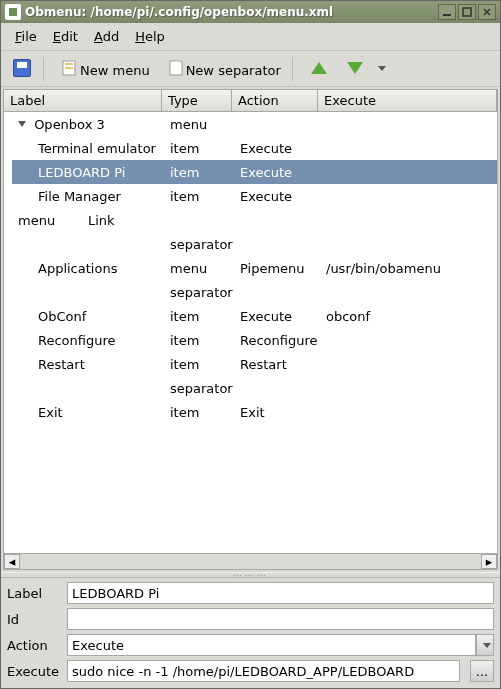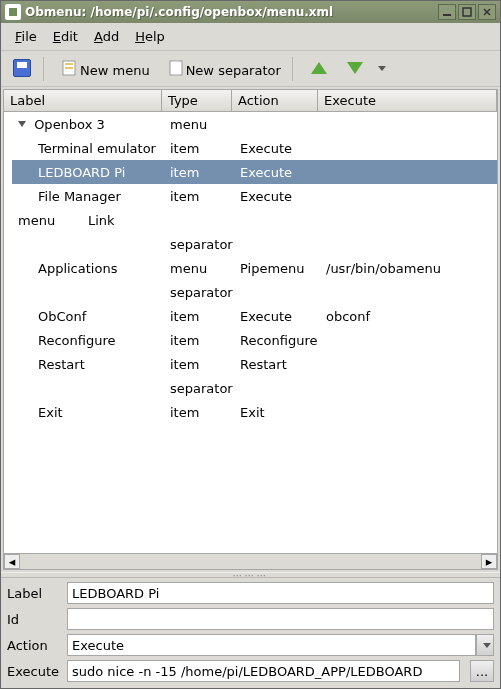--- a/index.html
+++ b/index.html
@@ -277,16 +277,16 @@
     <label>Action</label>
     <div class="select-wrap">
       <div class="select-field">Execute</div>
       <div class="drop-btn">
           <span class="dropdown-arrow"></span>
         </div>
     </div>
   </div>
   <div class="row">
     <label>Execute</label>
-    <div class="field">sudo nice -n -15 /home/pi/LEDBOARD_APP/LEDBOARD</div>
+    <div class="field">sudo nice -n -1 /home/pi/LEDBOARD_APP/LEDBOARD</div>
     <div class="more-btn">...</div>
   </div>
 </div>
 
 </body></html>

